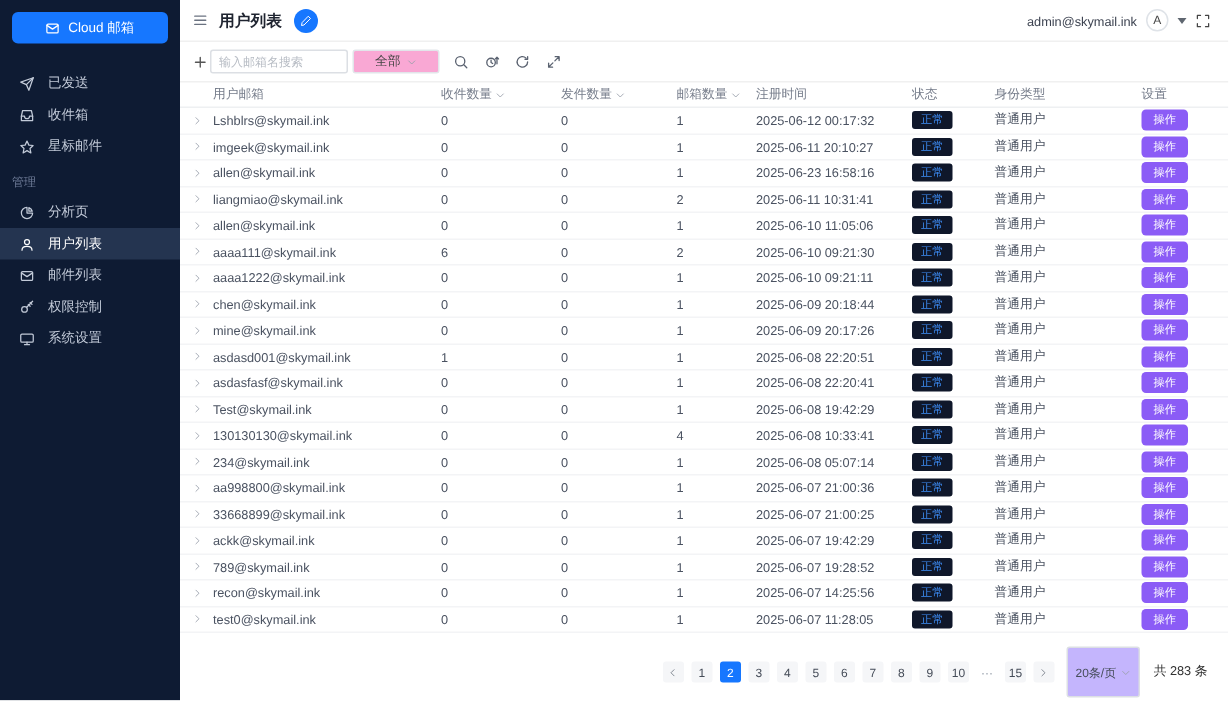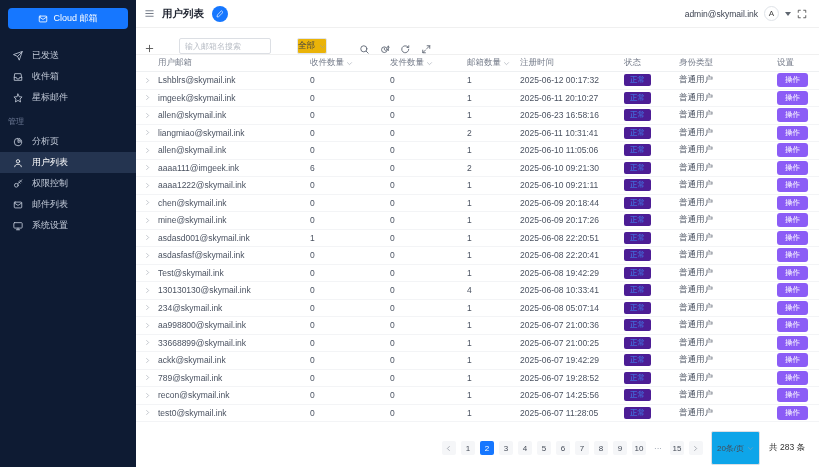--- a/index.html
+++ b/index.html
@@ -1,20 +1,20 @@
 <!DOCTYPE html>
 <html><head>
 <meta charset="utf-8">
 <style>
   * { box-sizing: border-box; margin: 0; padding: 0; }
   body { font-family: "Liberation Sans", sans-serif; background: #fff; }
   .app { width: 819px; height: 467px; display: flex; background: #fff; overflow: hidden; }
 
   
-  .sidebar { width: 136px; background: #0e1b33; display: flex; flex-direction: column; flex-shrink: 0; }
+  .sidebar { width: 120px; background: #0e1b33; display: flex; flex-direction: column; flex-shrink: 0; }
   .brand { margin: 8px 8px 16px; background: #1677ff; color: #fff; height: 21px; border-radius: 4px;
            display: flex; align-items: center; justify-content: center; gap: 5px; font-size: 9px; cursor: pointer; }
   .brand svg { width: 10px; height: 10px; }
   .nav-item { display: flex; align-items: center; gap: 9px; height: 21px; padding-left: 13px;
               font-size: 9px; color: #c2cad8; cursor: pointer; }
   .nav-item.active { background: #243450; color: #fff; }
   .nav-icon { display: flex; }
   .nav-icon svg { width: 10px; height: 10px; display: block; }
   .section-label { font-size: 8px; color: #6e7b97; padding: 8px 0 4px 8px; }
 
@@ -31,62 +31,62 @@
   .topbar-right { margin-left: auto; display: flex; align-items: center; gap: 6px; }
   .account-email { font-size: 8.5px; color: #3c4250; }
   .avatar { width: 15px; height: 15px; border-radius: 50%; border: 1px solid #dfe3e8; font-size: 8px;
             color: #444; display: flex; align-items: center; justify-content: center; background: #fff; cursor: pointer; }
   .caret-down { width: 0; height: 0; border-left: 3px solid transparent; border-right: 3px solid transparent;
                 border-top: 4px solid #5f6670; cursor: pointer; }
   .fs-btn { display: flex; color: #444; cursor: pointer; }
   .fs-btn svg { width: 10px; height: 10px; }
 
   
-  .toolbar { height: 27px; display: flex; align-items: flex-end; padding: 0 12px 0 8px;
-             border-bottom: 1px solid #f0f0f0; gap: 24px; flex-shrink: 0; }
+  .toolbar { height: 27px; display: flex; align-items: center; padding: 0 12px 0 8px;
+             border-bottom: 1px solid #f0f0f0; gap: 1px; flex-shrink: 0; }
   .plus-btn { display: flex; color: #555; cursor: pointer; }
   .plus-btn svg { width: 11px; height: 11px; }
   .search-input { width: 92px; height: 16px; border: 1px solid #dcdfe4; border-radius: 2px;
                   font-size: 8px; padding: 0 5px; color: #333; outline: none; font-family: inherit; }
   .search-input::placeholder { color: #b7bcc4; }
   .filter-select { height: 16px; border: 1px solid #e2e5ea; border-radius: 2px; display: flex;
-                   align-items: center; gap: 4px; padding: 0 0; font-size: 8.5px; color: #444;
-                   margin-left: 2px; cursor: pointer; background: #eab308; }
+                   align-items: center; gap: 4px; padding: 0 14px; font-size: 8.5px; color: #444;
+                   margin-left: 2px; cursor: pointer; background: #f9a8d4; }
   .chev svg { width: 7px; height: 7px; color: #9aa0ab; display: block; }
   .tool-icons { display: flex; align-items: center; gap: 10px; margin-left: 8px; }
   .tool-icon { display: flex; color: #5a6270; cursor: pointer; }
   .tool-icon svg { width: 10.5px; height: 10.5px; }
 
   
   .thead, .trow { display: grid; grid-template-columns: 14px 152px 80px 77px 53px 104px 55px 74px 1fr;
                   align-items: center; padding: 0 8px; }
   .thead { height: 17px; border-bottom: 1px solid #eef0f2; color: #757c8a; font-size: 8.5px; flex-shrink: 0; }
   .th { display: flex; align-items: center; gap: 2px; }
   .trow { height: 17.5px; border-bottom: 1px solid #f3f4f6; font-size: 8.5px; color: #4a5261; }
   .expand-icon { display: flex; color: #9aa0ab; cursor: pointer; }
   .expand-icon svg { width: 7px; height: 7px; }
-  .status-badge { display: inline-block; background: #4c1d95; color: #3d8df5; font-size: 7.5px;
+  .status-badge { display: inline-block; background: #0f172a; color: #3d8df5; font-size: 7.5px;
                   padding: 1px 6px; border-radius: 2px; }
   .action-btn { background: #8b5cf6; color: #fff; font-size: 7.5px; padding: 2px 8px; border: none;
                 border-radius: 3px; cursor: pointer; font-family: inherit; }
   .col-action { padding-left: 24px; }
   .tbody { overflow: hidden; }
 
   
   .pagination { display: flex; align-items: center; justify-content: flex-end; gap: 5px;
                 padding: 9px 14px 0 0; font-size: 8.5px; color: #3f4654; }
   .page-btn { min-width: 14px; height: 14px; padding: 0 2px; background: #f5f6f8; border-radius: 2px;
               display: flex; align-items: center; justify-content: center; font-size: 8px; color: #454c58;
               cursor: pointer; }
   .page-btn.active { background: #1677ff; color: #fff; }
   .page-btn.ellipsis { background: transparent; color: #98a0ac; }
   .page-nav { color: #737a86; }
   .page-nav svg { width: 7px; height: 7px; display: block; }
   .size-select { height: 28px; border: 1px solid #dcdfe4; border-radius: 2px; display: flex;
-                 align-items: center; gap: 3px; padding: 16px 5px; background: #0ea5e9; margin-left: 3px;
+                 align-items: center; gap: 3px; padding: 16px 5px; background: #c4b5fd; margin-left: 3px;
                  font-size: 8px; color: #454c58; cursor: pointer; }
   .total { margin-left: 4px; font-size: 8.5px; color: #333; }
 </style>
 </head>
 <body>
 
 <div class="app">
 
   <aside class="sidebar">
     <div class="brand">
@@ -144,34 +144,34 @@
             <svg viewBox="0 0 24 24" fill="none" stroke="currentColor" stroke-width="2" stroke-linecap="round" stroke-linejoin="round">
               <circle cx="12" cy="8" r="4"></circle>
               <path d="M4 21c0-4 4-6 8-6s8 2 8 6"></path>
             </svg>
           </span>
           <span>用户列表</span>
         </div>
         <div class="nav-item">
           <span class="nav-icon">
             <svg viewBox="0 0 24 24" fill="none" stroke="currentColor" stroke-width="2" stroke-linecap="round" stroke-linejoin="round">
+              <rect x="3" y="5" width="18" height="14" rx="2"></rect>
+              <path d="M3 7l9 6 9-6"></path>
+            </svg>
+          </span>
+          <span>邮件列表</span>
+        </div>
+        <div class="nav-item">
+          <span class="nav-icon">
+            <svg viewBox="0 0 24 24" fill="none" stroke="currentColor" stroke-width="2" stroke-linecap="round" stroke-linejoin="round">
               <circle cx="8" cy="15" r="4.5"></circle>
               <path d="M11.5 11.5L21 2M17 4l3 3M14 7l3 3"></path>
             </svg>
           </span>
           <span>权限控制</span>
-        </div>
-        <div class="nav-item">
-          <span class="nav-icon">
-            <svg viewBox="0 0 24 24" fill="none" stroke="currentColor" stroke-width="2" stroke-linecap="round" stroke-linejoin="round">
-              <rect x="3" y="5" width="18" height="14" rx="2"></rect>
-              <path d="M3 7l9 6 9-6"></path>
-            </svg>
-          </span>
-          <span>邮件列表</span>
         </div>
         <div class="nav-item">
           <span class="nav-icon">
             <svg viewBox="0 0 24 24" fill="none" stroke="currentColor" stroke-width="2" stroke-linecap="round" stroke-linejoin="round">
               <rect x="2" y="4" width="20" height="13" rx="2"></rect>
               <path d="M8 21h8M12 17v4"></path>
             </svg>
           </span>
           <span>系统设置</span>
         </div>
@@ -388,21 +388,21 @@
           <span class="col-action">
             <button class="action-btn">操作</button>
           </span>
         </div>
         <div class="trow">
           <span class="expand-icon">
             <svg viewBox="0 0 24 24" fill="none" stroke="currentColor" stroke-width="2" stroke-linecap="round" stroke-linejoin="round">
               <path d="M9 5l7 7-7 7"></path>
             </svg>
           </span>
-          <span>aaaa111@imgeek.ink</span>
+          <span>aaaa111@skymail.ink</span>
           <span>6</span>
           <span>0</span>
           <span>2</span>
           <span>2025-06-10 09:21:30</span>
           <span>
             <span class="status-badge">正常</span>
           </span>
           <span>普通用户</span>
           <span class="col-action">
             <button class="action-btn">操作</button>

